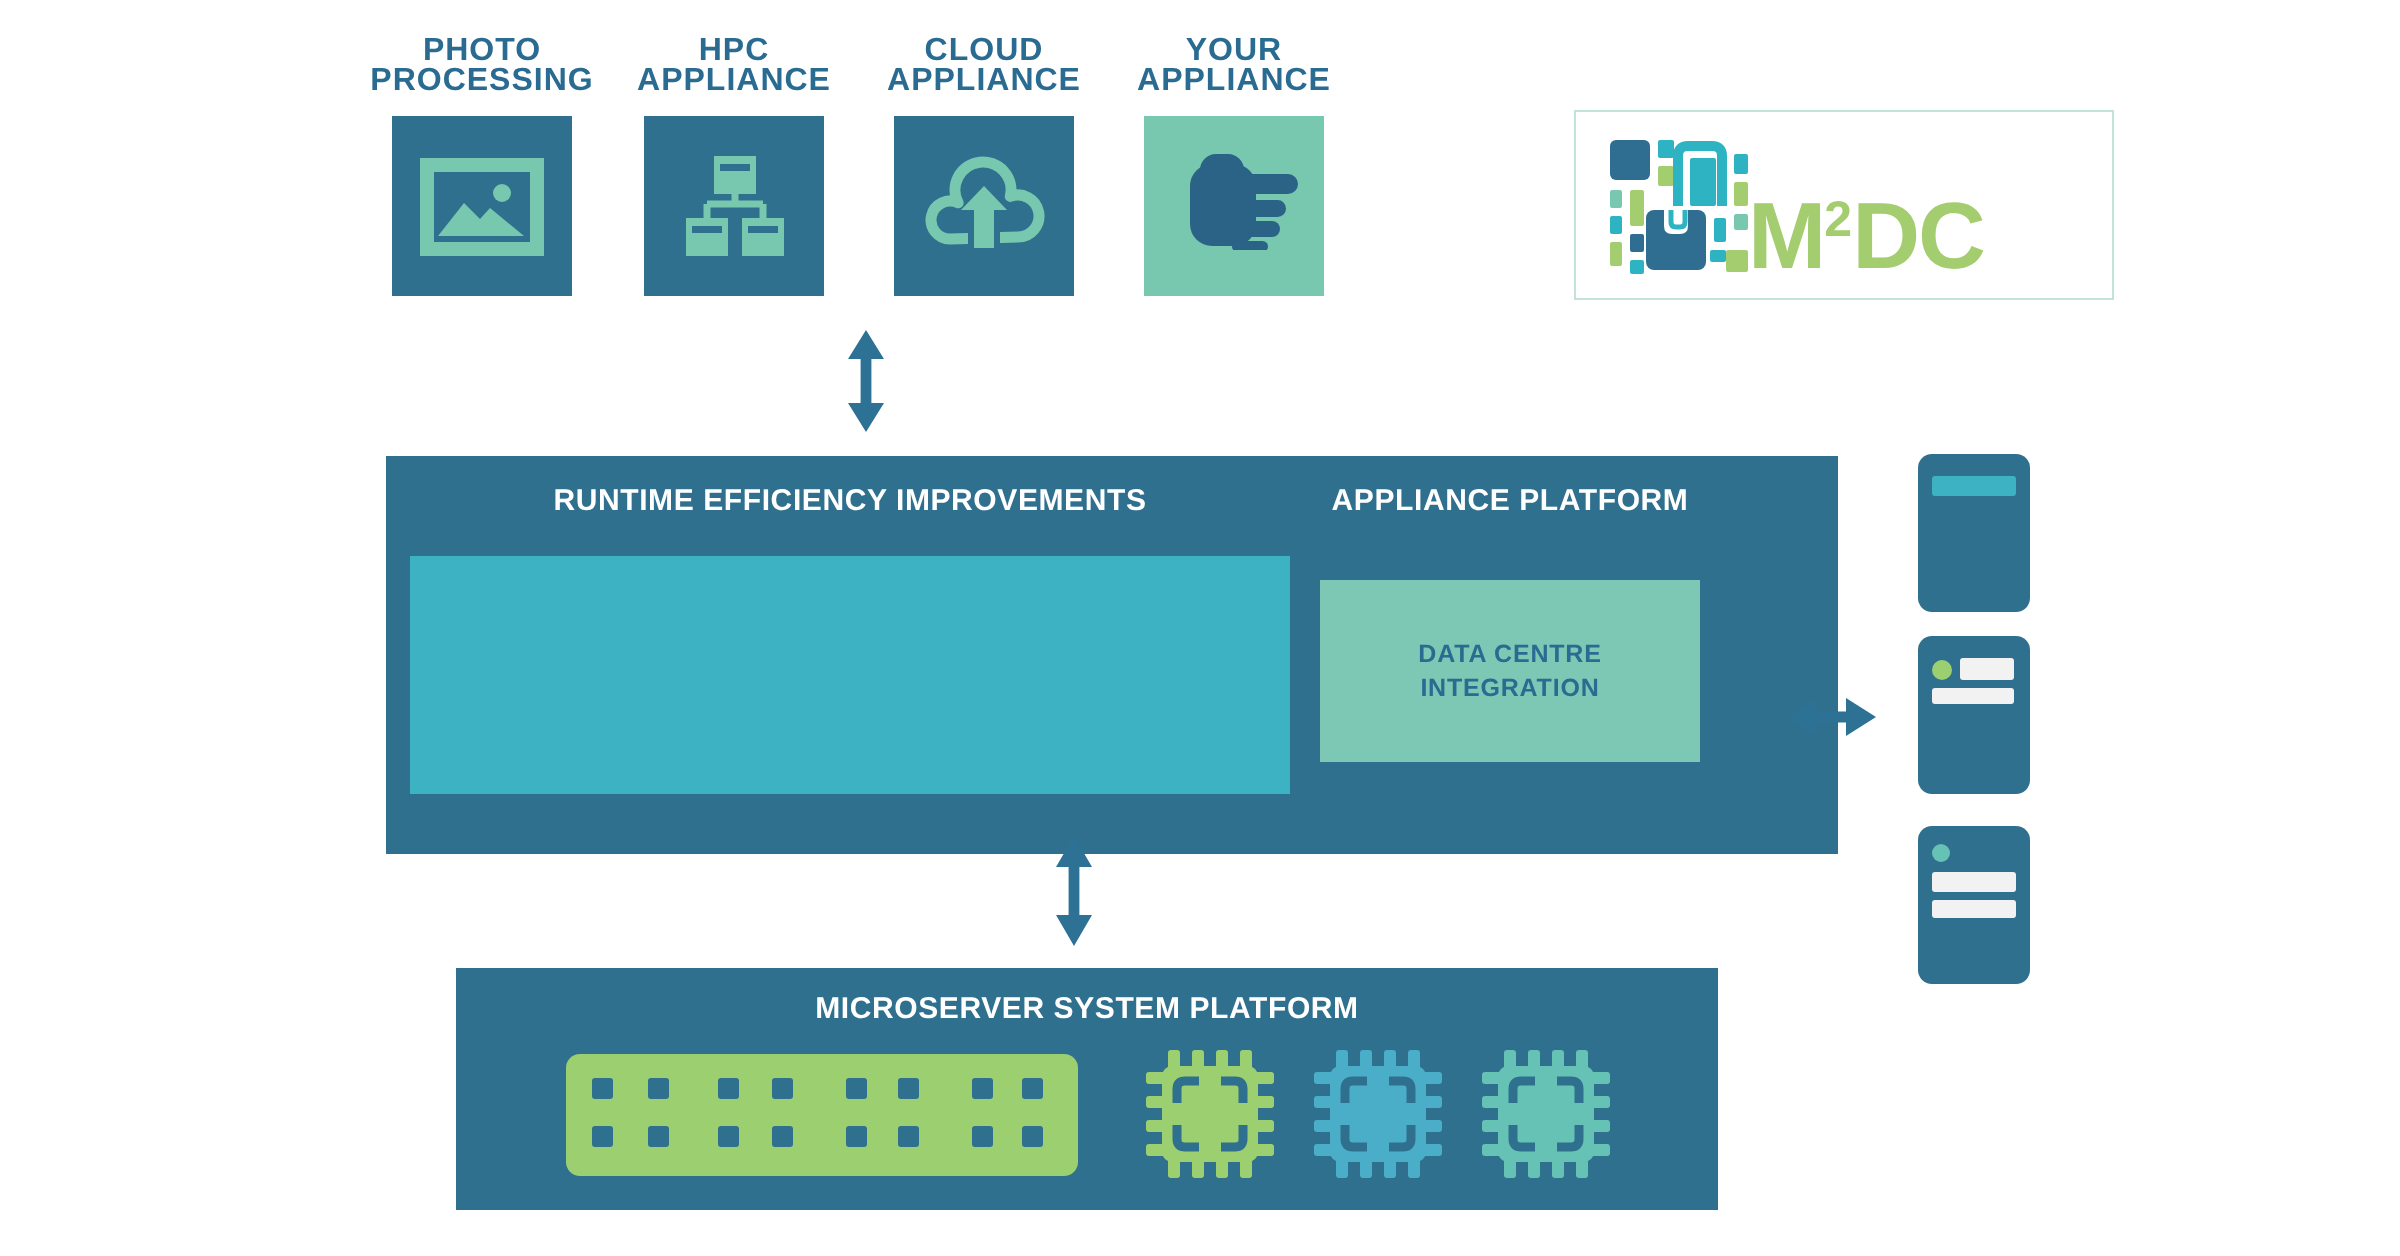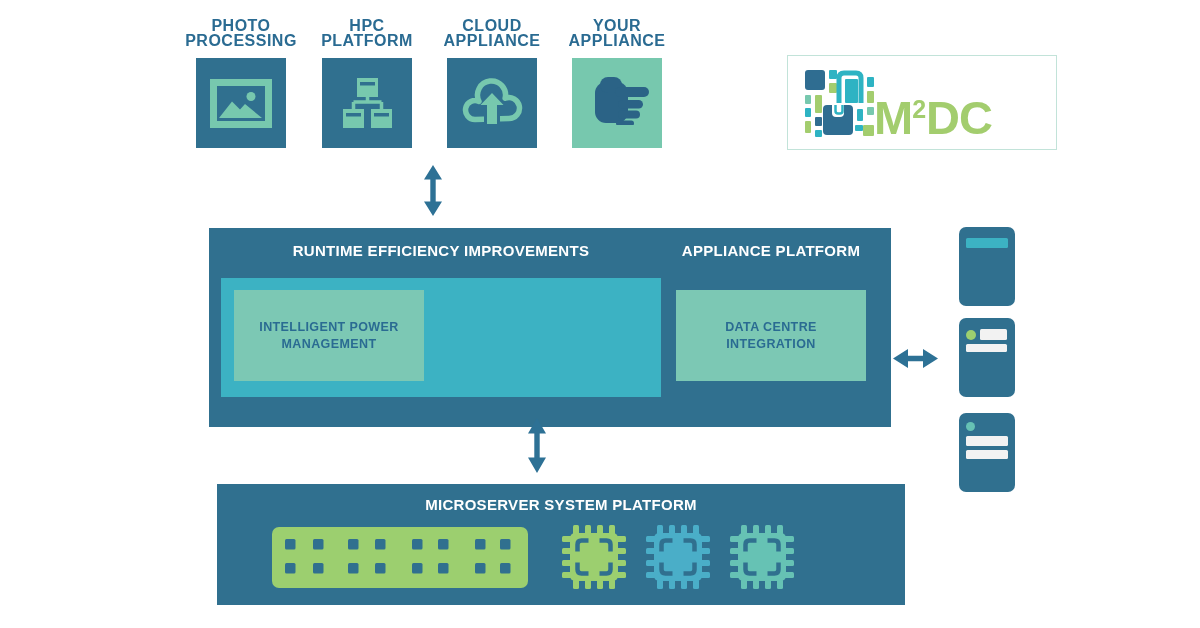--- a/index.html
+++ b/index.html
@@ -1,26 +1,26 @@
 <!DOCTYPE html>
 <html style="--blue: #30708f; --mint: #77c8ae; --box_mint: #7cc8b4; --teal: #3cb2c3; --green: #9ccf6f; --chip_blue: #4aaec8; --chip_mint: #66c2b4; --text_blue: #2a6b92; --hand_blue: #2b6386; --arrow: #2d7195; --bar_white: #f2f2f2; --logo_green: #a3cd6e; --logo_border: #c2e3d9; --logo_blue: #2f6d91; --logo_teal: #2eb3c3;"><head>
 <meta charset="utf-8">
 <style>
   html,body{margin:0;padding:0;background:#fff;}
   #page{position:relative;width:1200px;height:628px;overflow:hidden;background:#fff;font-family:"Liberation Sans",sans-serif;}
   .appl-label{position:absolute;top:18px;width:122px;text-align:center;font-size:16px;line-height:15px;font-weight:bold;letter-spacing:.5px;color:var(--text_blue);white-space:pre-line;}
   .square{position:absolute;top:58px;width:90px;height:90px;background:var(--blue);display:flex;align-items:center;justify-content:center;}
   .square.is-mint{background:var(--mint);}
   .varrow{position:absolute;}
-  .mid{position:absolute;left:209px;top:228px;width:682px;height:199px;background:var(--blue);}
+  .mid{position:absolute;left:193px;top:228px;width:682px;height:199px;background:var(--blue);padding-left:44px;}
   .mid-title{position:absolute;top:14px;font-size:15px;font-weight:bold;letter-spacing:.3px;color:#fff;text-align:center;}
   .teal-wrap{position:absolute;left:12px;top:50px;width:440px;height:119px;background:var(--teal);}
   .mint-box{position:absolute;top:12px;width:190px;height:91px;background:var(--box_mint);display:flex;align-items:center;justify-content:center;text-align:center;font-size:12.5px;line-height:17px;font-weight:bold;letter-spacing:.4px;color:var(--text_blue);white-space:pre-line;}
   .mint-box.in-mid{top:62px;}
-  .bottom{position:absolute;left:217px;top:484px;width:688px;height:121px;background:var(--blue);}
+  .bottom{position:absolute;left:228px;top:484px;width:631px;height:121px;background:var(--blue);}
   .bottom-title{position:absolute;left:0;top:12px;width:100%;text-align:center;font-size:15px;font-weight:bold;letter-spacing:.3px;color:#fff;}
   .server{position:absolute;left:959px;width:56px;height:79px;background:var(--blue);border-radius:7px;}
   .server .slot{position:absolute;border-radius:1.5px;}
   .server .dot{position:absolute;border-radius:50%;}
   .logo{position:absolute;left:787px;top:55px;width:270px;height:95px;background:#fff;border:1px solid var(--logo_border);box-sizing:border-box;}
   .logo-text{position:absolute;left:86px;top:40px;color:var(--logo_green);font-weight:bold;letter-spacing:-1px;white-space:nowrap;}
   .logo-text .big{font-size:47px;line-height:44px;}
   .logo-text sup{font-size:25px;line-height:25px;vertical-align:16px;letter-spacing:0;}
   .chip{position:absolute;width:68px;height:68px;}
 </style>
@@ -52,21 +52,21 @@
           <rect x="10" y="10" width="48" height="48" rx="5"></rect>
         </g>
         <path d="M17.5 28.5 V21.5 Q17.5 17.5 21.5 17.5 H28.5 M39.5 17.5 H46.5 Q50.5 17.5 50.5 21.5 V28.5 M50.5 39.5 V46.5 Q50.5 50.5 46.5 50.5 H39.5 M28.5 50.5 H21.5 Q17.5 50.5 17.5 46.5 V39.5" fill="none" stroke="var(--blue)" stroke-width="4.5"></path>
       </symbol>
     </defs>
   </svg>
 
   <div class="appl-label" style="left:180px">PHOTO
 PROCESSING</div>
   <div class="appl-label" style="left:306px">HPC
-PLATFORM</div>
+APPLIANCE</div>
   <div class="appl-label" style="left:431px">CLOUD
 APPLIANCE</div>
   <div class="appl-label" style="left:556px">YOUR
 APPLIANCE</div>
 
   <div class="square" style="left:196px">
     <svg width="62" height="49" viewBox="0 0 62 49">
       <rect x="3.5" y="3.5" width="55" height="42" fill="none" stroke="var(--mint)" stroke-width="7"></rect>
       <path d="M9 39 L22 22.5 L30 30.5 L35 25 L52 39 Z" fill="var(--mint)"></path>
       <circle cx="41" cy="17.5" r="4.5" fill="var(--mint)"></circle>
@@ -104,22 +104,20 @@
   </div>
 
   <svg class="varrow" style="left:424px;top:165px" width="18" height="51" viewBox="0 0 18 51">
     <path d="M9 0 L18 14.5 H11.7 V36.5 H18 L9 51 L0 36.5 H6.3 V14.5 H0 Z" fill="var(--arrow)"></path>
   </svg>
 
   <div class="mid">
     <div class="mid-title" style="left:12px;width:440px">RUNTIME EFFICIENCY IMPROVEMENTS</div>
     <div class="mid-title" style="left:467px;width:190px">APPLIANCE PLATFORM</div>
     <div class="teal-wrap">
-      <div class="mint-box" style="left:13px">INTELLIGENT POWER
-MANAGEMENT</div>
     </div>
     <div class="mint-box in-mid" style="left:467px">DATA CENTRE
 INTEGRATION</div>
   </div>
 
   <svg class="varrow" style="left:528px;top:418px" width="18" height="55" viewBox="0 0 18 55">
     <path d="M9 0 L18 15.5 H11.7 V39.5 H18 L9 55 L0 39.5 H6.3 V15.5 H0 Z" fill="var(--arrow)"></path>
   </svg>
 
   <div class="bottom">

